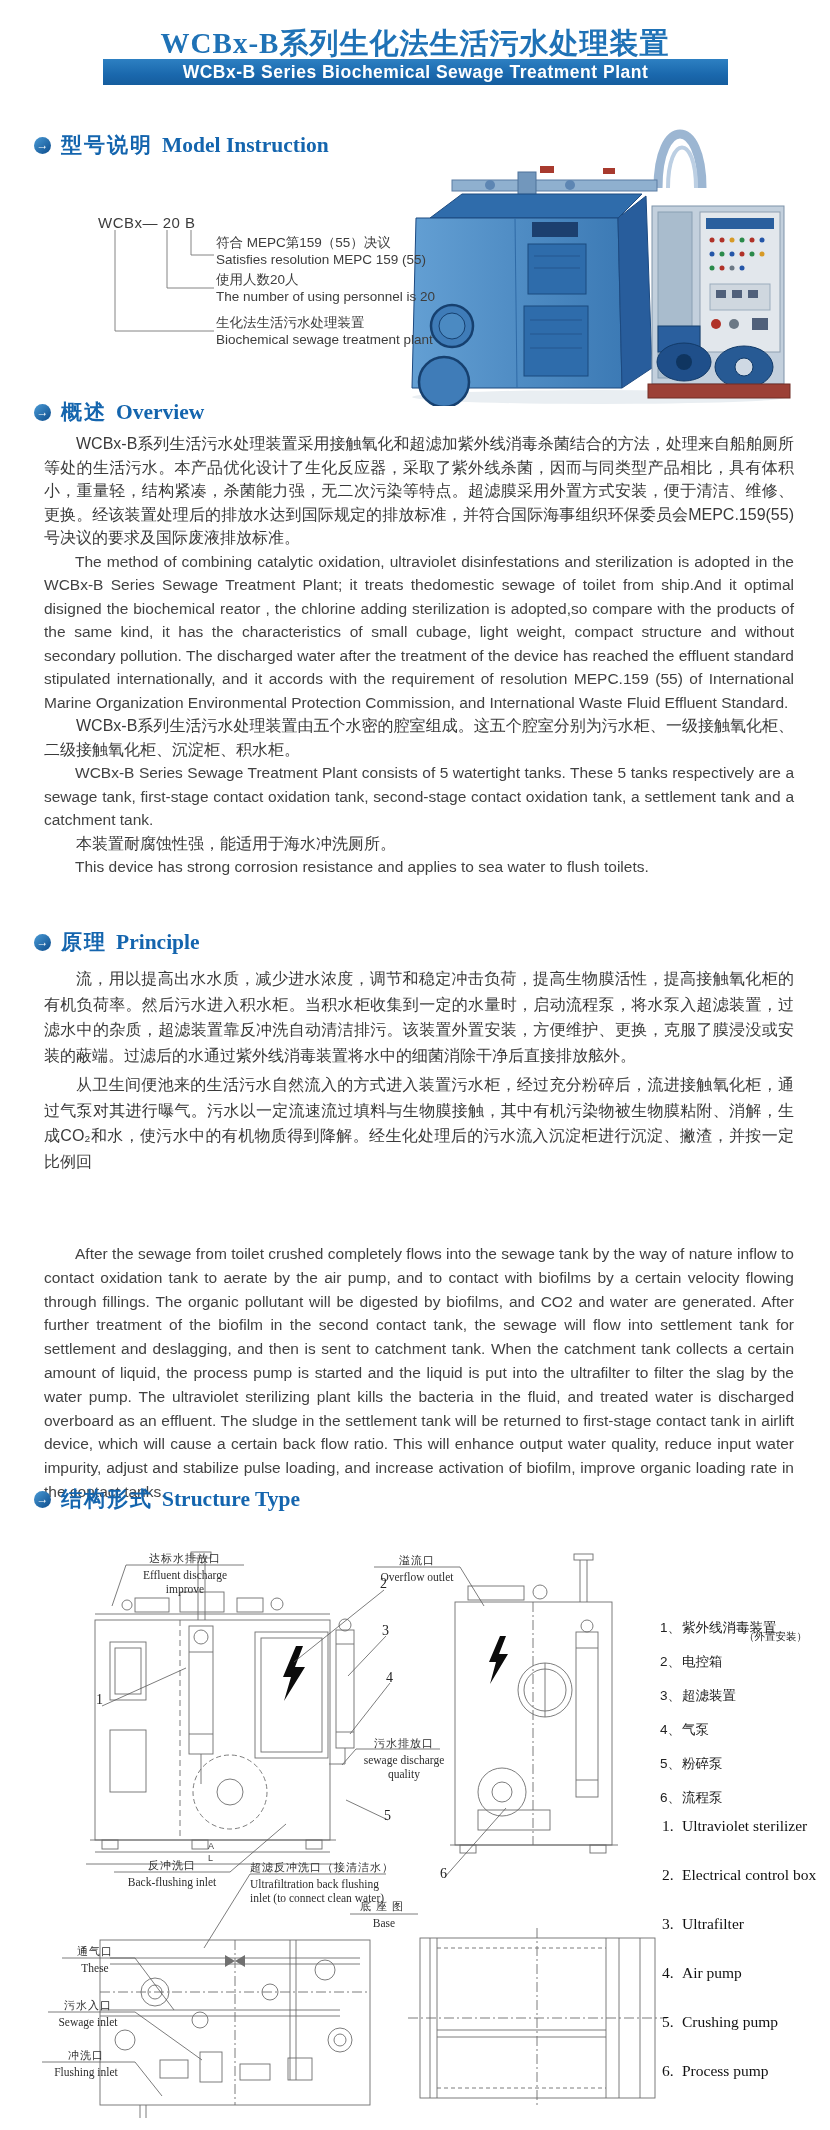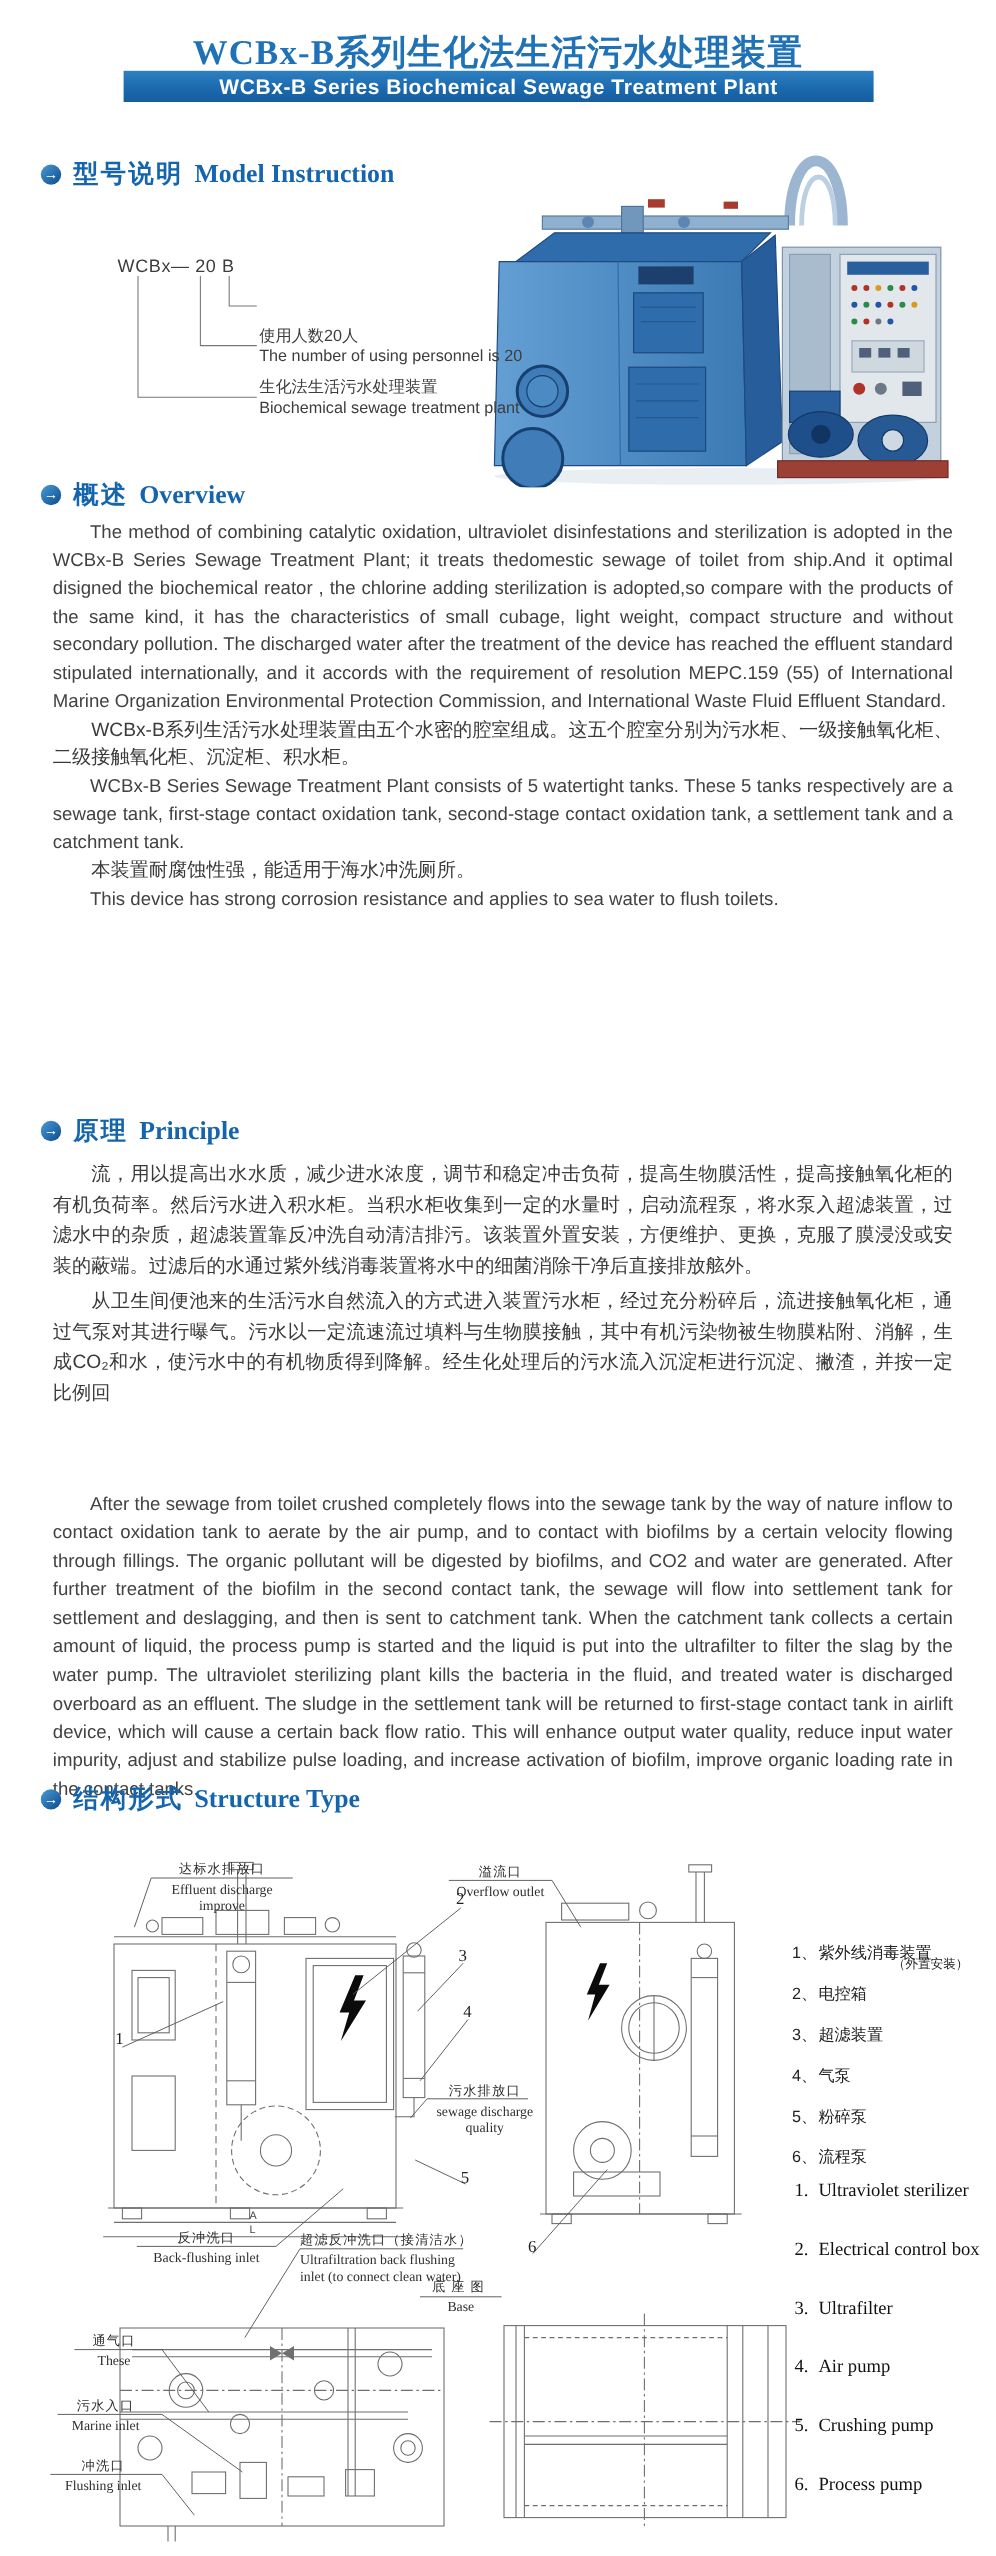--- a/index.html
+++ b/index.html
@@ -134,36 +134,41 @@
     <span class="sec-cn">型号说明</span>
     <span class="sec-en">Model Instruction</span>
   </div>
 
   <div class="model-code">WCBx— 20 B</div>
   <svg class="abs draw" style="left:100px;top:228px;" width="120" height="112" viewBox="0 0 120 112">
     <polyline points="91,2 91,27 114,27" stroke="#777"></polyline>
     <polyline points="67,2 67,60 114,60" stroke="#777"></polyline>
     <polyline points="15,2 15,103 114,103" stroke="#777"></polyline>
   </svg>
+  <div class="mlabel" style="top:234px;">
+    <div class="ml-cn">符合 MEPC第159（55）决议</div>
+    <div class="ml-en">Satisfies resolution MEPC 159 (55)</div>
+  </div>
   <div class="mlabel" style="top:271px;">
     <div class="ml-cn">使用人数20人</div>
     <div class="ml-en">The number of using personnel is 20</div>
   </div>
   <div class="mlabel" style="top:314px;">
     <div class="ml-cn">生化法生活污水处理装置</div>
     <div class="ml-en">Biochemical sewage treatment plant</div>
   </div>
 
   <div class="sec" style="top:398px;">
     <span class="bullet">→</span>
     <span class="sec-cn">概述</span>
     <span class="sec-en">Overview</span>
   </div>
 
   <div class="flow" id="ov-flow" style="top:432px;">
+    <p class="body-cn">WCBx-B系列生活污水处理装置采用接触氧化和超滤加紫外线消毒杀菌结合的方法，处理来自船舶厕所等处的生活污水。本产品优化设计了生化反应器，采取了紫外线杀菌，因而与同类型产品相比，具有体积小，重量轻，结构紧凑，杀菌能力强，无二次污染等特点。超滤膜采用外置方式安装，便于清洁、维修、更换。经该装置处理后的排放水达到国际规定的排放标准，并符合国际海事组织环保委员会MEPC.159(55)号决议的要求及国际废液排放标准。</p>
     <p class="body-en">The method of combining catalytic oxidation, ultraviolet disinfestations and sterilization is adopted in the WCBx-B Series Sewage Treatment Plant; it treats thedomestic sewage of toilet from ship.And it optimal disigned the biochemical reator , the chlorine adding sterilization is adopted,so compare with the products of the same kind, it has the characteristics of small cubage, light weight, compact structure and without secondary pollution. The discharged water after the treatment of the device has reached the effluent standard stipulated internationally, and it accords with the requirement of resolution MEPC.159 (55) of International Marine Organization Environmental Protection Commission, and International Waste Fluid Effluent Standard.</p>
     <p class="body-cn">WCBx-B系列生活污水处理装置由五个水密的腔室组成。这五个腔室分别为污水柜、一级接触氧化柜、二级接触氧化柜、沉淀柜、积水柜。</p>
     <p class="body-en">WCBx-B Series Sewage Treatment Plant consists of 5 watertight tanks. These 5 tanks respectively are a sewage tank, first-stage contact oxidation tank, second-stage contact oxidation tank, a settlement tank and a catchment tank.</p>
     <p class="body-cn">本装置耐腐蚀性强，能适用于海水冲洗厕所。</p>
     <p class="body-en">This device has strong corrosion resistance and applies to sea water to flush toilets.</p>
   </div>
 
   <div class="sec" style="top:928px;">
     <span class="bullet">→</span>
     <span class="sec-cn">原理</span>
@@ -333,21 +338,21 @@
   <div class="dlabel" style="left:350px;top:1899px;width:68px;">
     <div class="dl-cn" style="letter-spacing:5px;">底座图</div>
     <div class="dl-en">Base</div>
   </div>
   <div class="dlabel" style="left:62px;top:1944px;width:66px;">
     <div class="dl-cn">通气口</div>
     <div class="dl-en">These</div>
   </div>
   <div class="dlabel" style="left:48px;top:1998px;width:80px;">
     <div class="dl-cn">污水入口</div>
-    <div class="dl-en">Marine inlet</div>
+    <div class="dl-en">Sewage inlet</div>
   </div>
   <div class="dlabel" style="left:42px;top:2048px;width:88px;">
     <div class="dl-cn">冲洗口</div>
     <div class="dl-en">Flushing inlet</div>
   </div>
 
   <span class="callout" style="left:96px;top:1692px;">1</span>
   <span class="callout" style="left:380px;top:1576px;">2</span>
   <span class="callout" style="left:382px;top:1623px;">3</span>
   <span class="callout" style="left:386px;top:1670px;">4</span>

